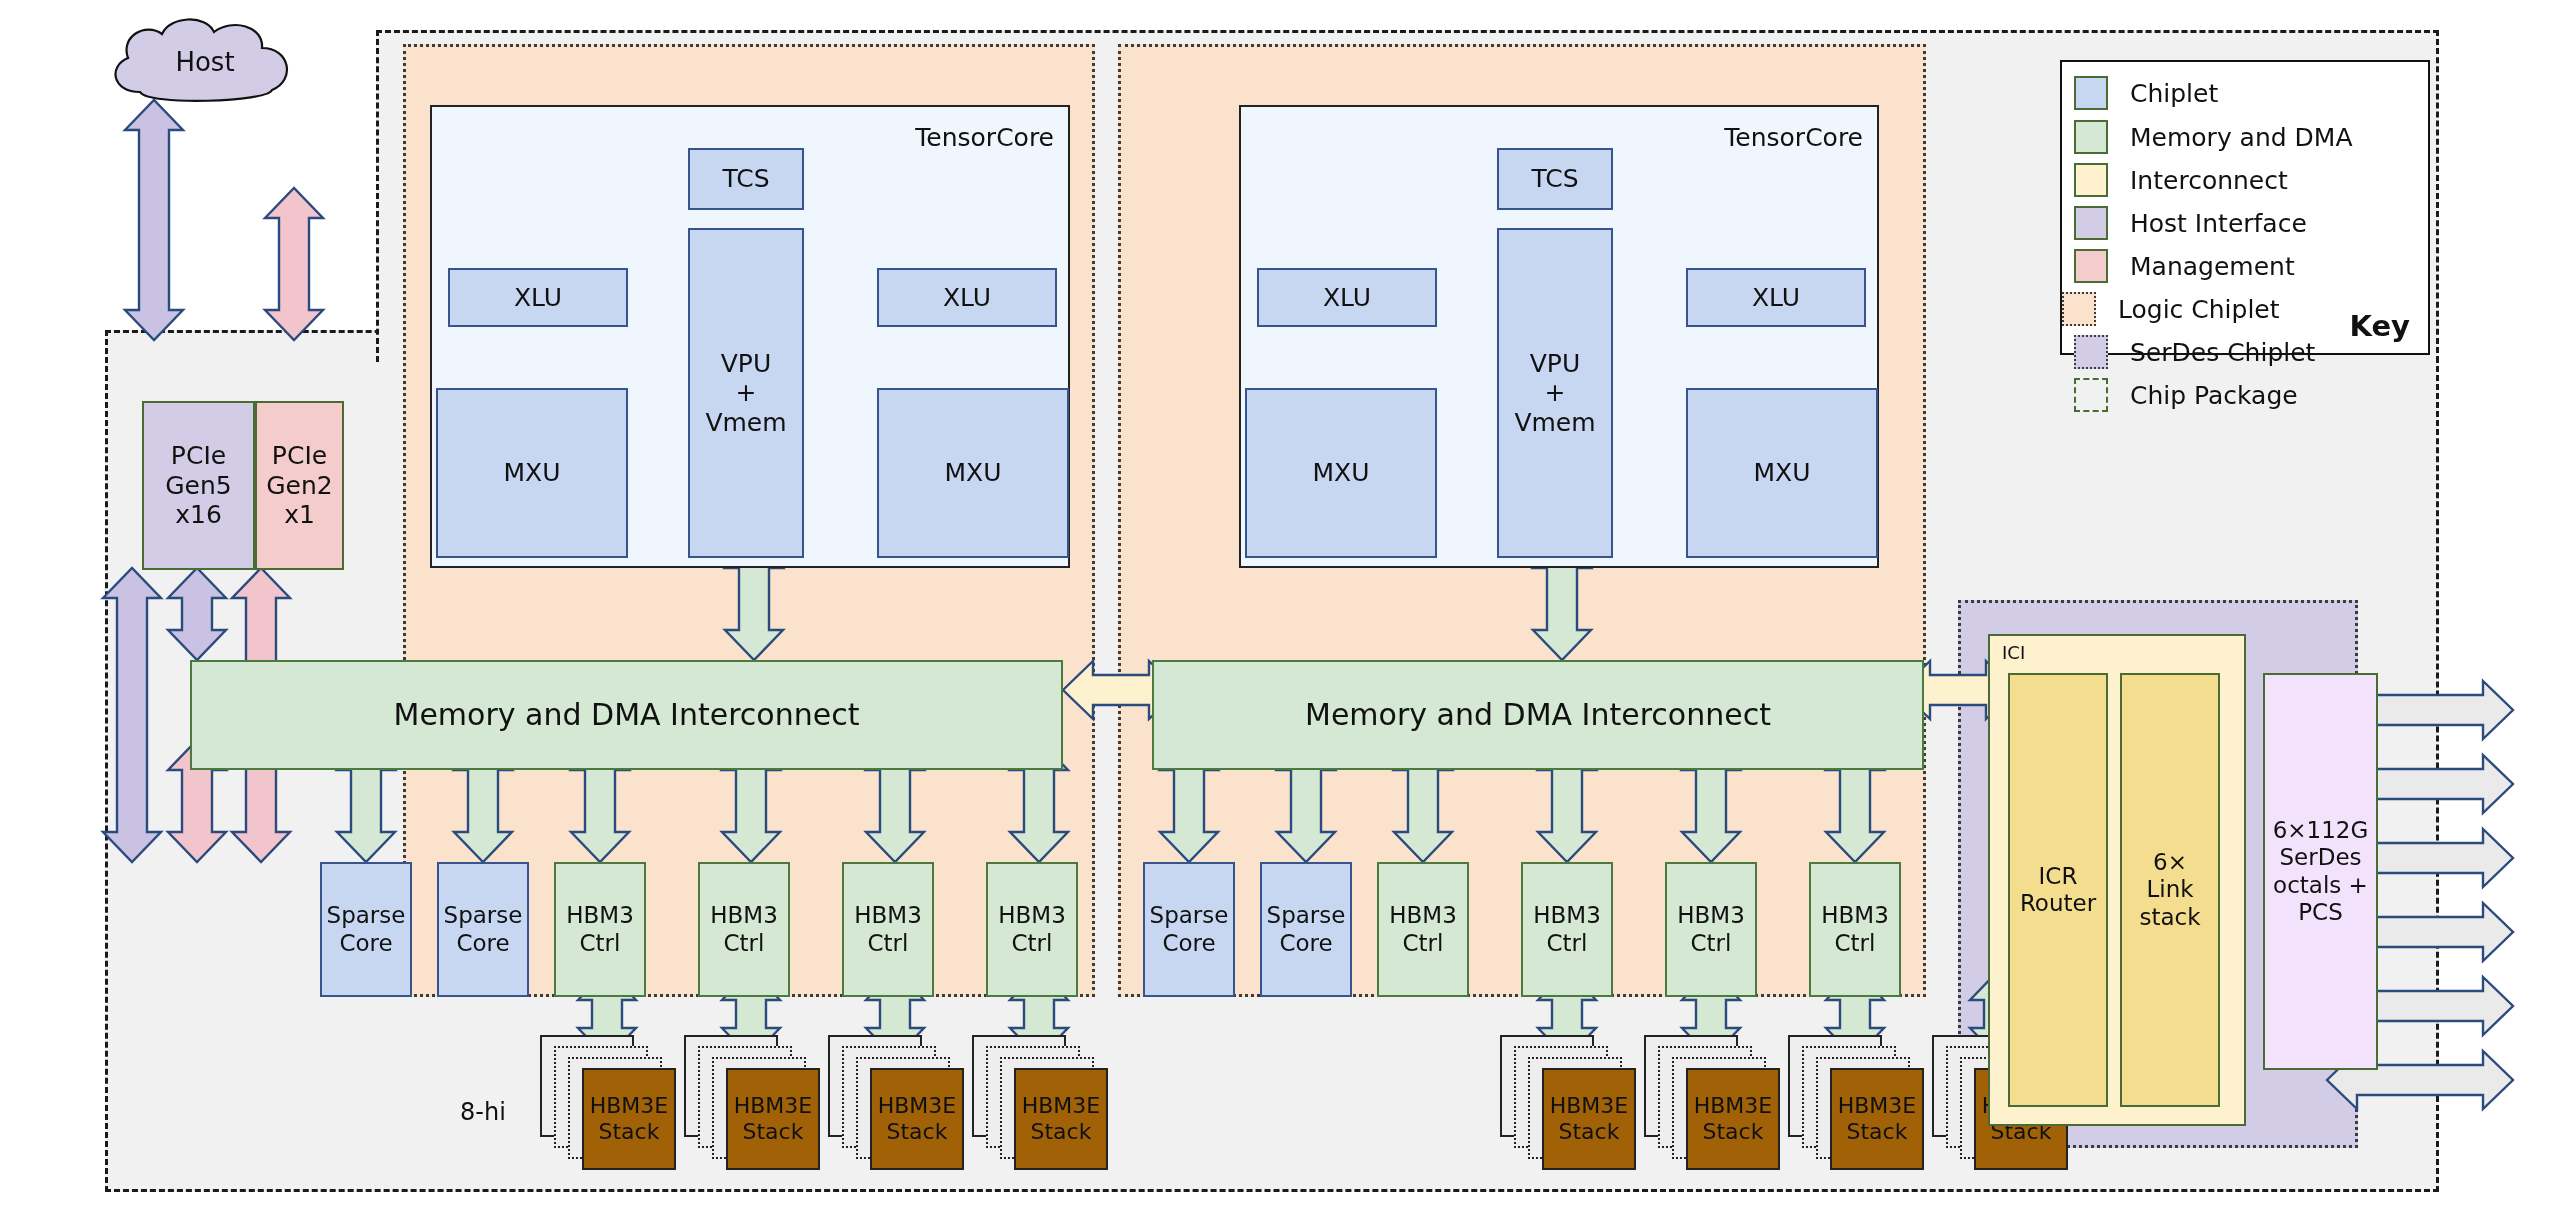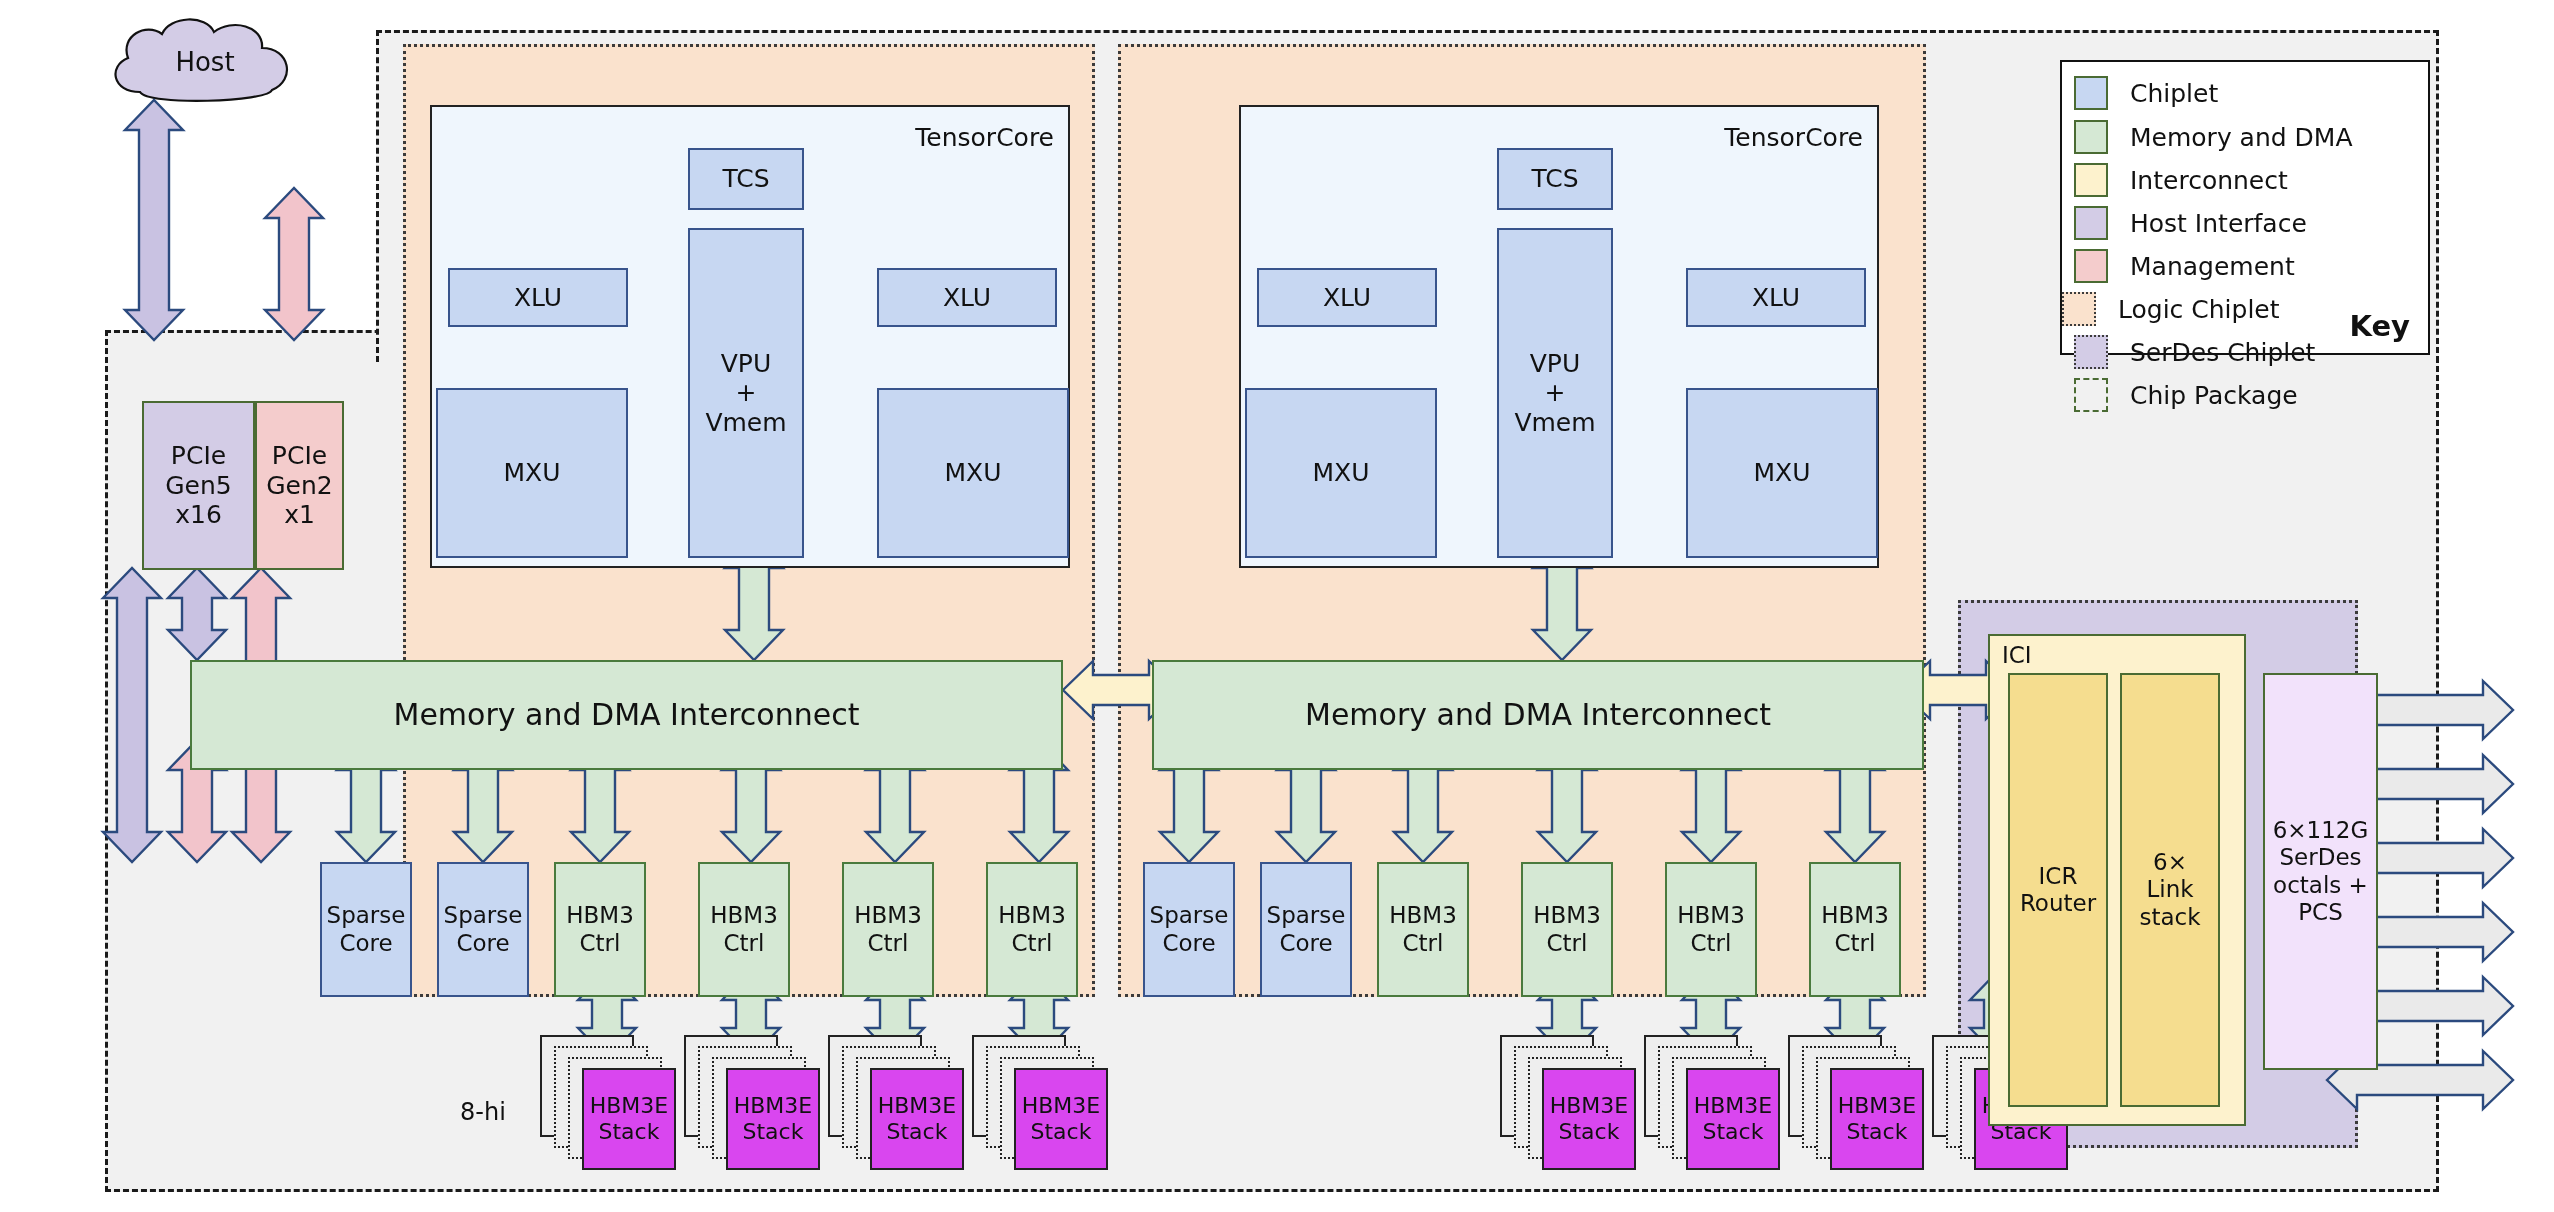--- a/index.html
+++ b/index.html
@@ -24,29 +24,29 @@
   .c-mem{background:#d5e8d4;border-color:#4a7a3d;}
   .c-host{background:#d3cce6;border-color:#4a6b33;}
   .c-mgmt{background:#f4cccc;border-color:#4a6b33;}
   .c-mgr{background:#deadad;border-color:#4a6b33;}
   .c-serdesblk{background:#f2e2fb;border-color:#4a6b33;}
   .c-tcore{background:#eff6fd;border:2px solid #222;}
   .c-ici{background:#fdf2cd;border:2px solid #4a6b33;}
   .c-icisub{background:#f5dd8f;border:2px solid #4a6b33;}
 
   .tcore-label{position:absolute;right:14px;top:8px;font-size:25px;color:#111;margin-top:8px;}
-  .ici-label{position:absolute;left:12px;top:6px;font-size:23px;color:#111;}
+  .ici-label{position:absolute;left:12px;top:6px;font-size:18px;color:#111;}
 
   
   .stackgrp{position:absolute;}
   .stackgrp .lyr{position:absolute;box-sizing:border-box;background:#eeeeee;}
   .stackgrp .l1{border:2px solid #222;left:0;top:0;}
   .stackgrp .l2{border:2px dotted #222;left:14px;top:11px;}
   .stackgrp .l3{border:2px dotted #222;left:28px;top:22px;}
-  .stackgrp .l4{border:2px solid #222;left:42px;top:33px;background:#d946ef;
+  .stackgrp .l4{border:2px solid #222;left:42px;top:33px;background:#a16207;
                 display:flex;align-items:center;justify-content:center;text-align:center;
                 font-size:22px;line-height:1.2;color:#111;}
 
   
   .cloud{position:absolute;display:flex;align-items:center;justify-content:center;
          font-size:26px;color:#111;}
   .cloud svg{position:absolute;left:0;top:0;}
   .cloud .lbl{position:relative;z-index:2;}
 
   

